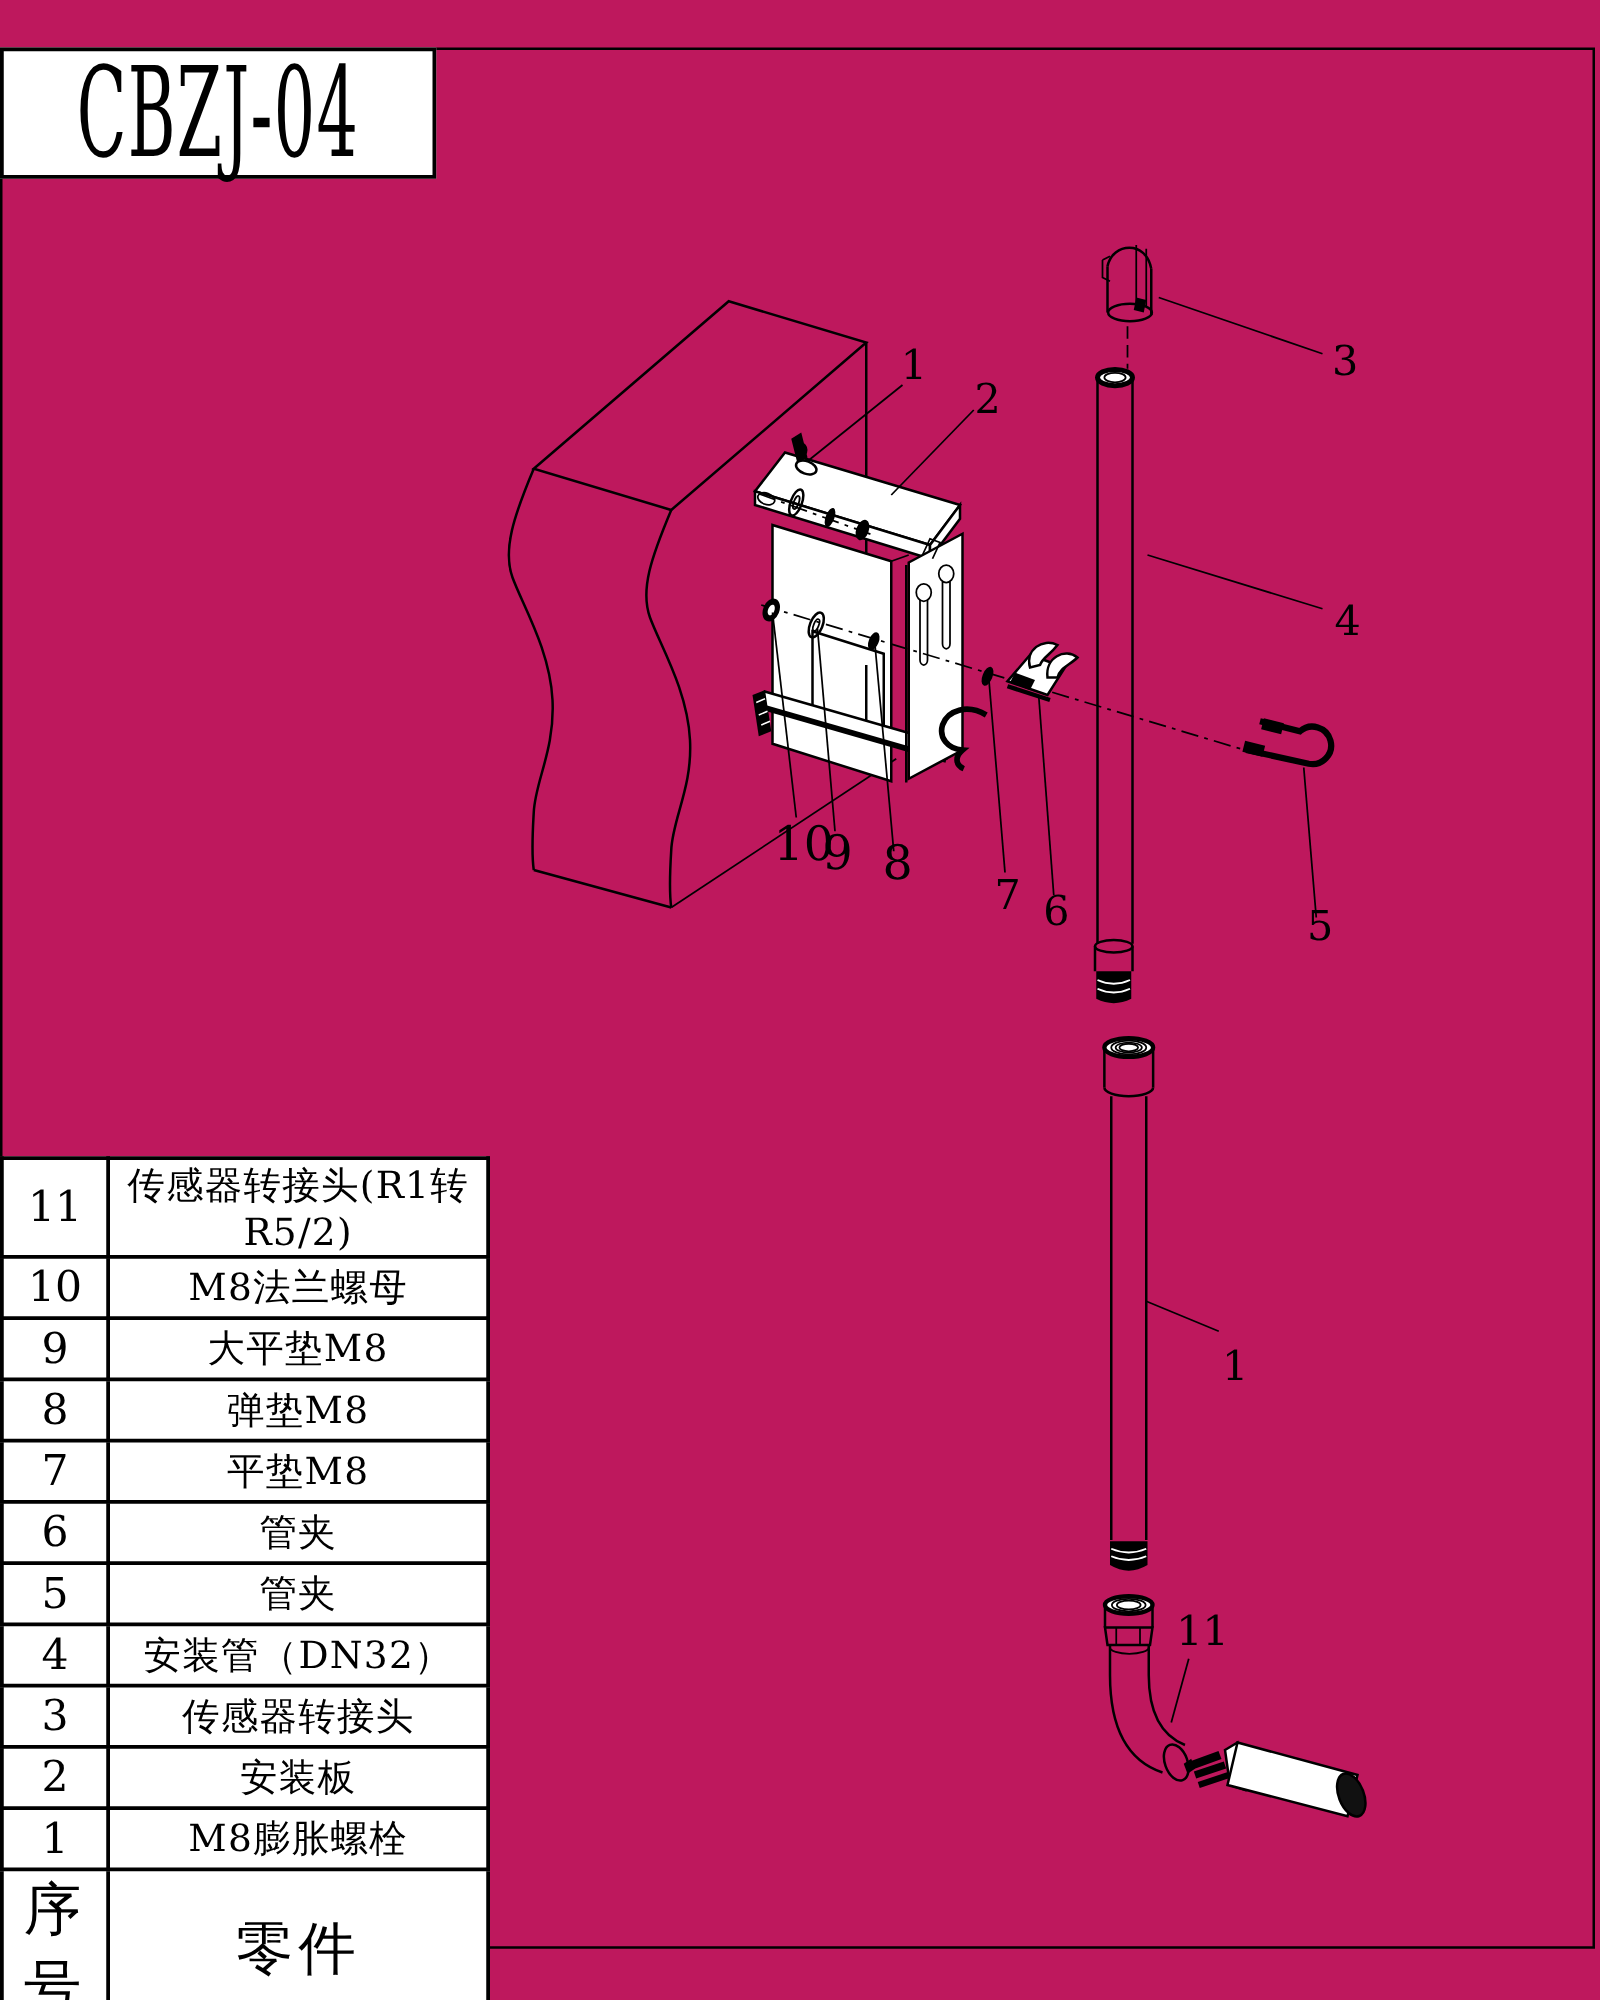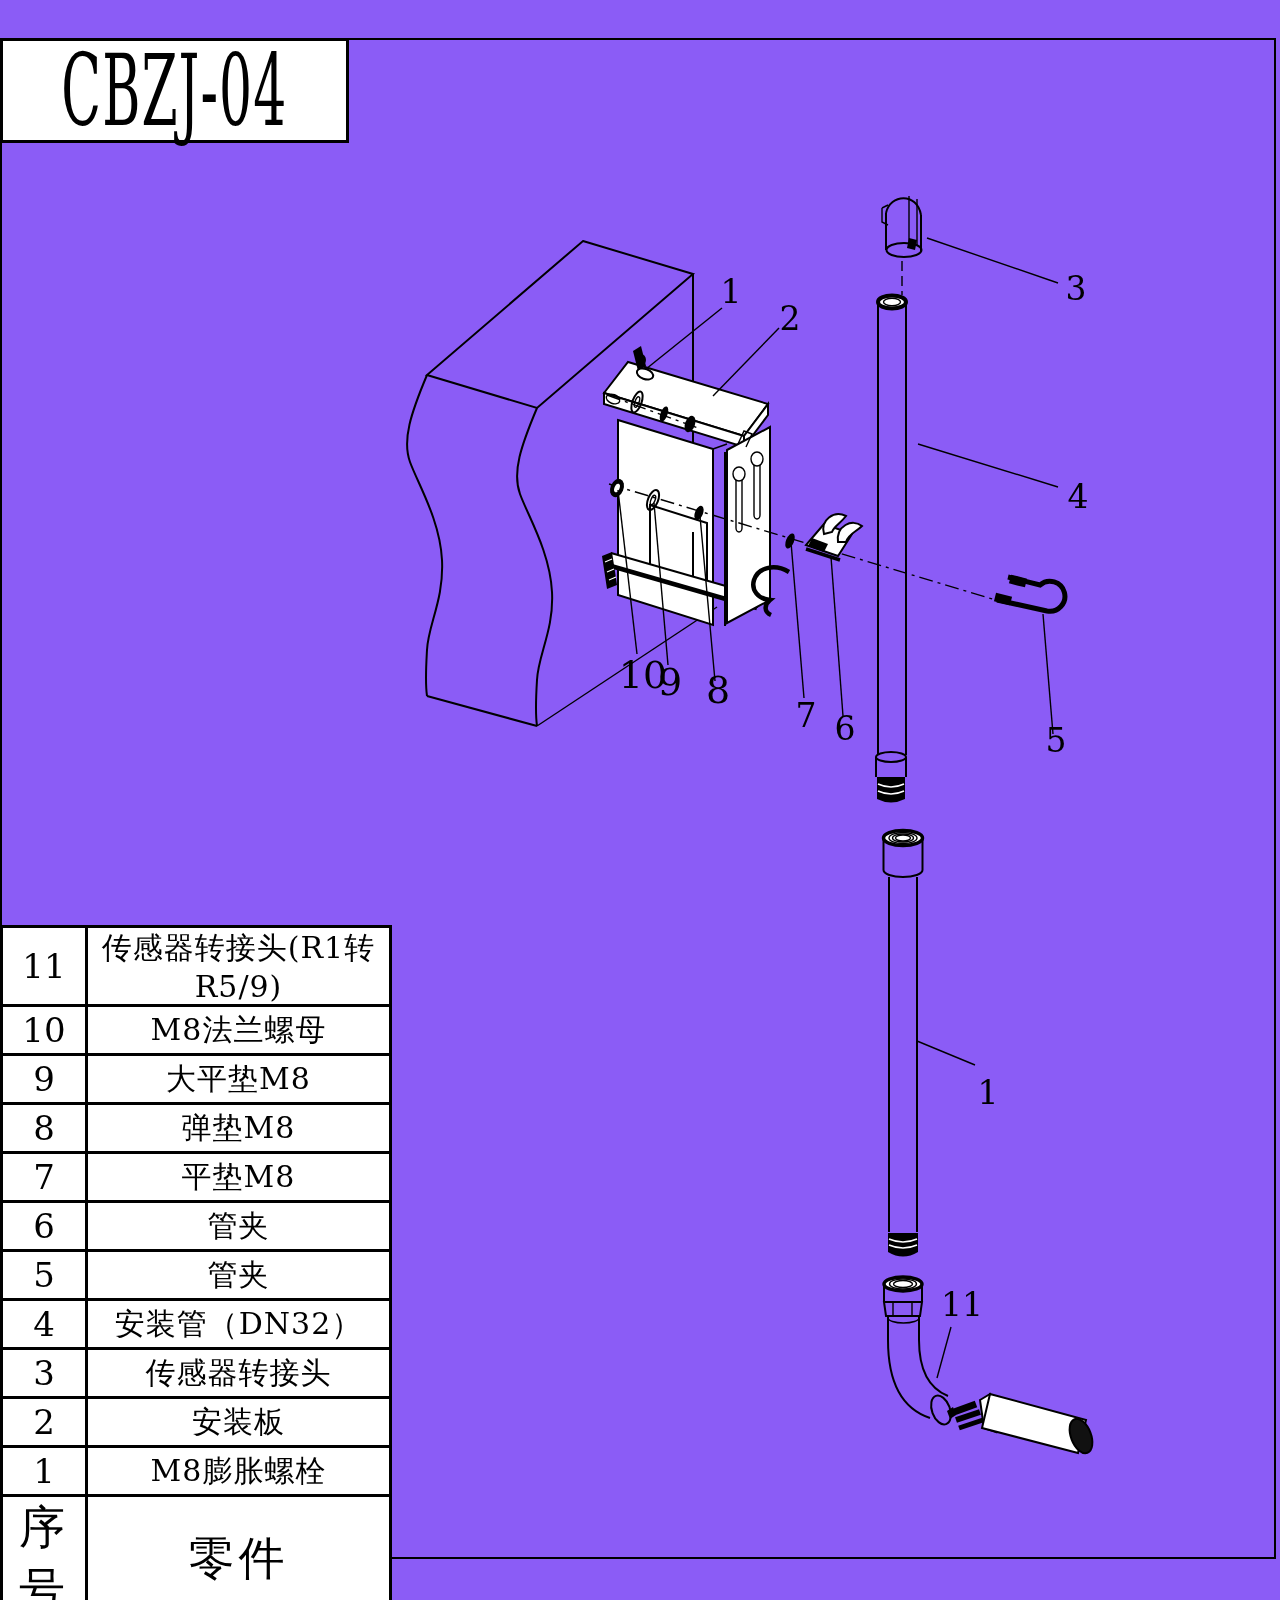--- a/index.html
+++ b/index.html
@@ -1,16 +1,16 @@
 <!DOCTYPE html>
 <html><head>
 <meta charset="utf-8">
 <style>
   html,body{margin:0;padding:0;background:#ffffff;}
-  #page{position:relative;width:1280px;height:1600px;background:#8b5cf6;overflow:hidden;
+  #page{position:relative;width:1280px;height:1600px;background:#be185d;overflow:hidden;
         font-family:"DejaVu Serif","Liberation Serif",serif;color:#000;}
   #frame{position:absolute;left:0;top:38px;width:1272px;height:1517px;border:2.5px solid #000;}
   #titlebox{position:absolute;left:0;top:38px;width:343px;height:99px;border:3px solid #000;
             background:#fff;display:flex;align-items:center;justify-content:center;}
   #titlebox .t{font-size:100px;line-height:1;transform:scaleX(0.52);transform-origin:center;
                letter-spacing:2px;white-space:nowrap;}
   #parts{position:absolute;left:0;top:925px;width:392px;border-collapse:collapse;table-layout:fixed;background:#fff;}
   #parts td{border:3px solid #000;text-align:center;vertical-align:middle;padding:0;overflow:hidden;}
   #parts td.no{width:82px;font-size:34px;}
   #parts td.part{font-size:30px;letter-spacing:1px;}
@@ -209,21 +209,21 @@
     <text class="callout-lg" x="670" y="695">9</text>
     <text class="callout-lg" x="643" y="688">10</text>
     <text class="callout" x="988" y="1104">1</text>
     <text class="callout" x="962" y="1316">11</text>
   </svg>
 
   <table id="parts">
     <tbody>
       <tr>
         <td class="no">11</td>
-        <td class="part">传感器转接头(R1转R5/9)</td>
+        <td class="part">传感器转接头(R1转R5/2)</td>
       </tr>
       <tr>
         <td class="no">10</td>
         <td class="part">M8法兰螺母</td>
       </tr>
       <tr>
         <td class="no">9</td>
         <td class="part">大平垫M8</td>
       </tr>
       <tr>

